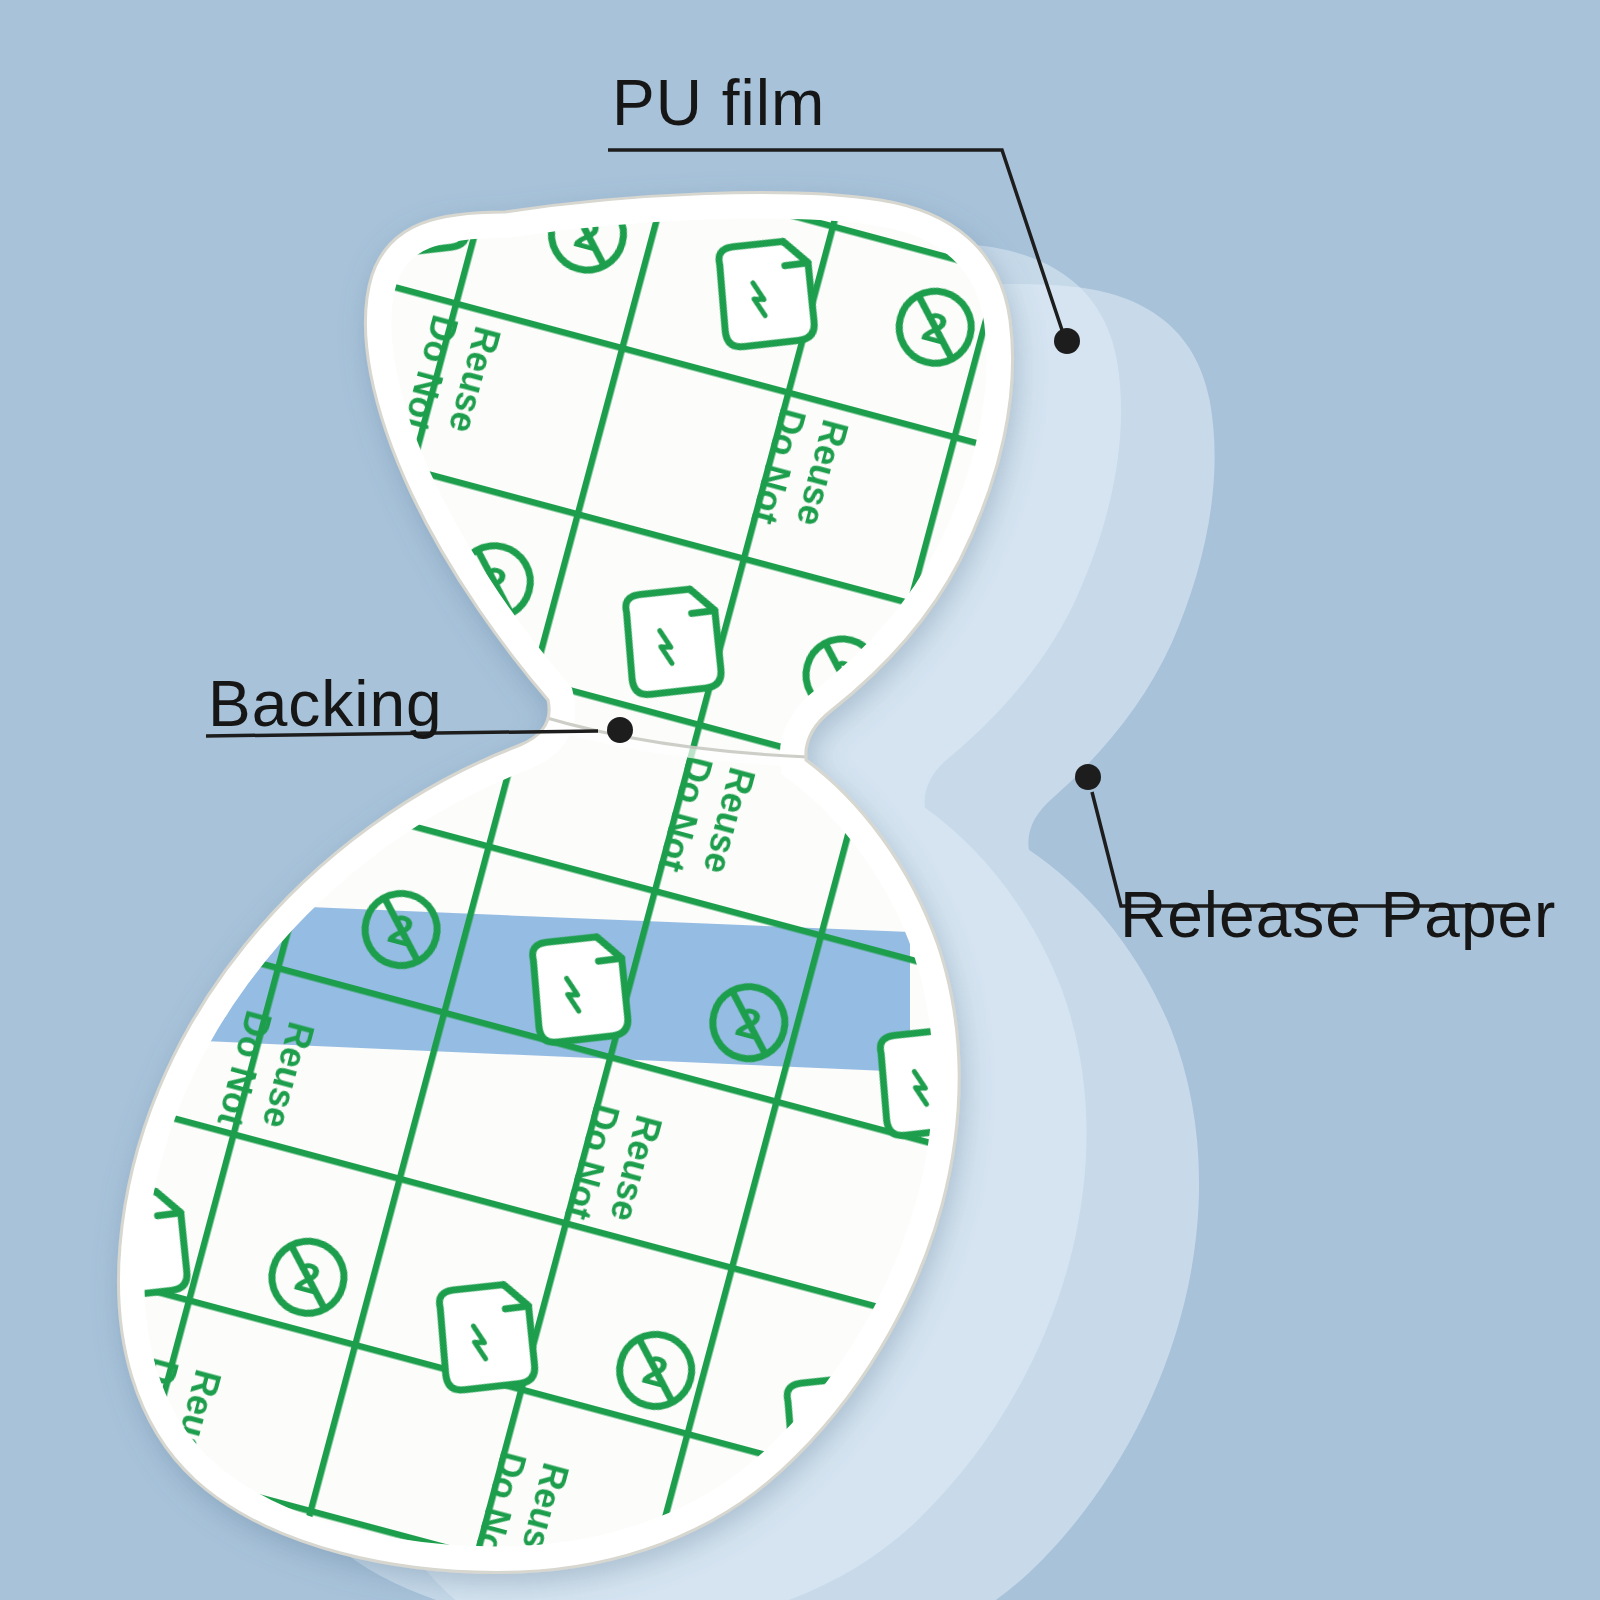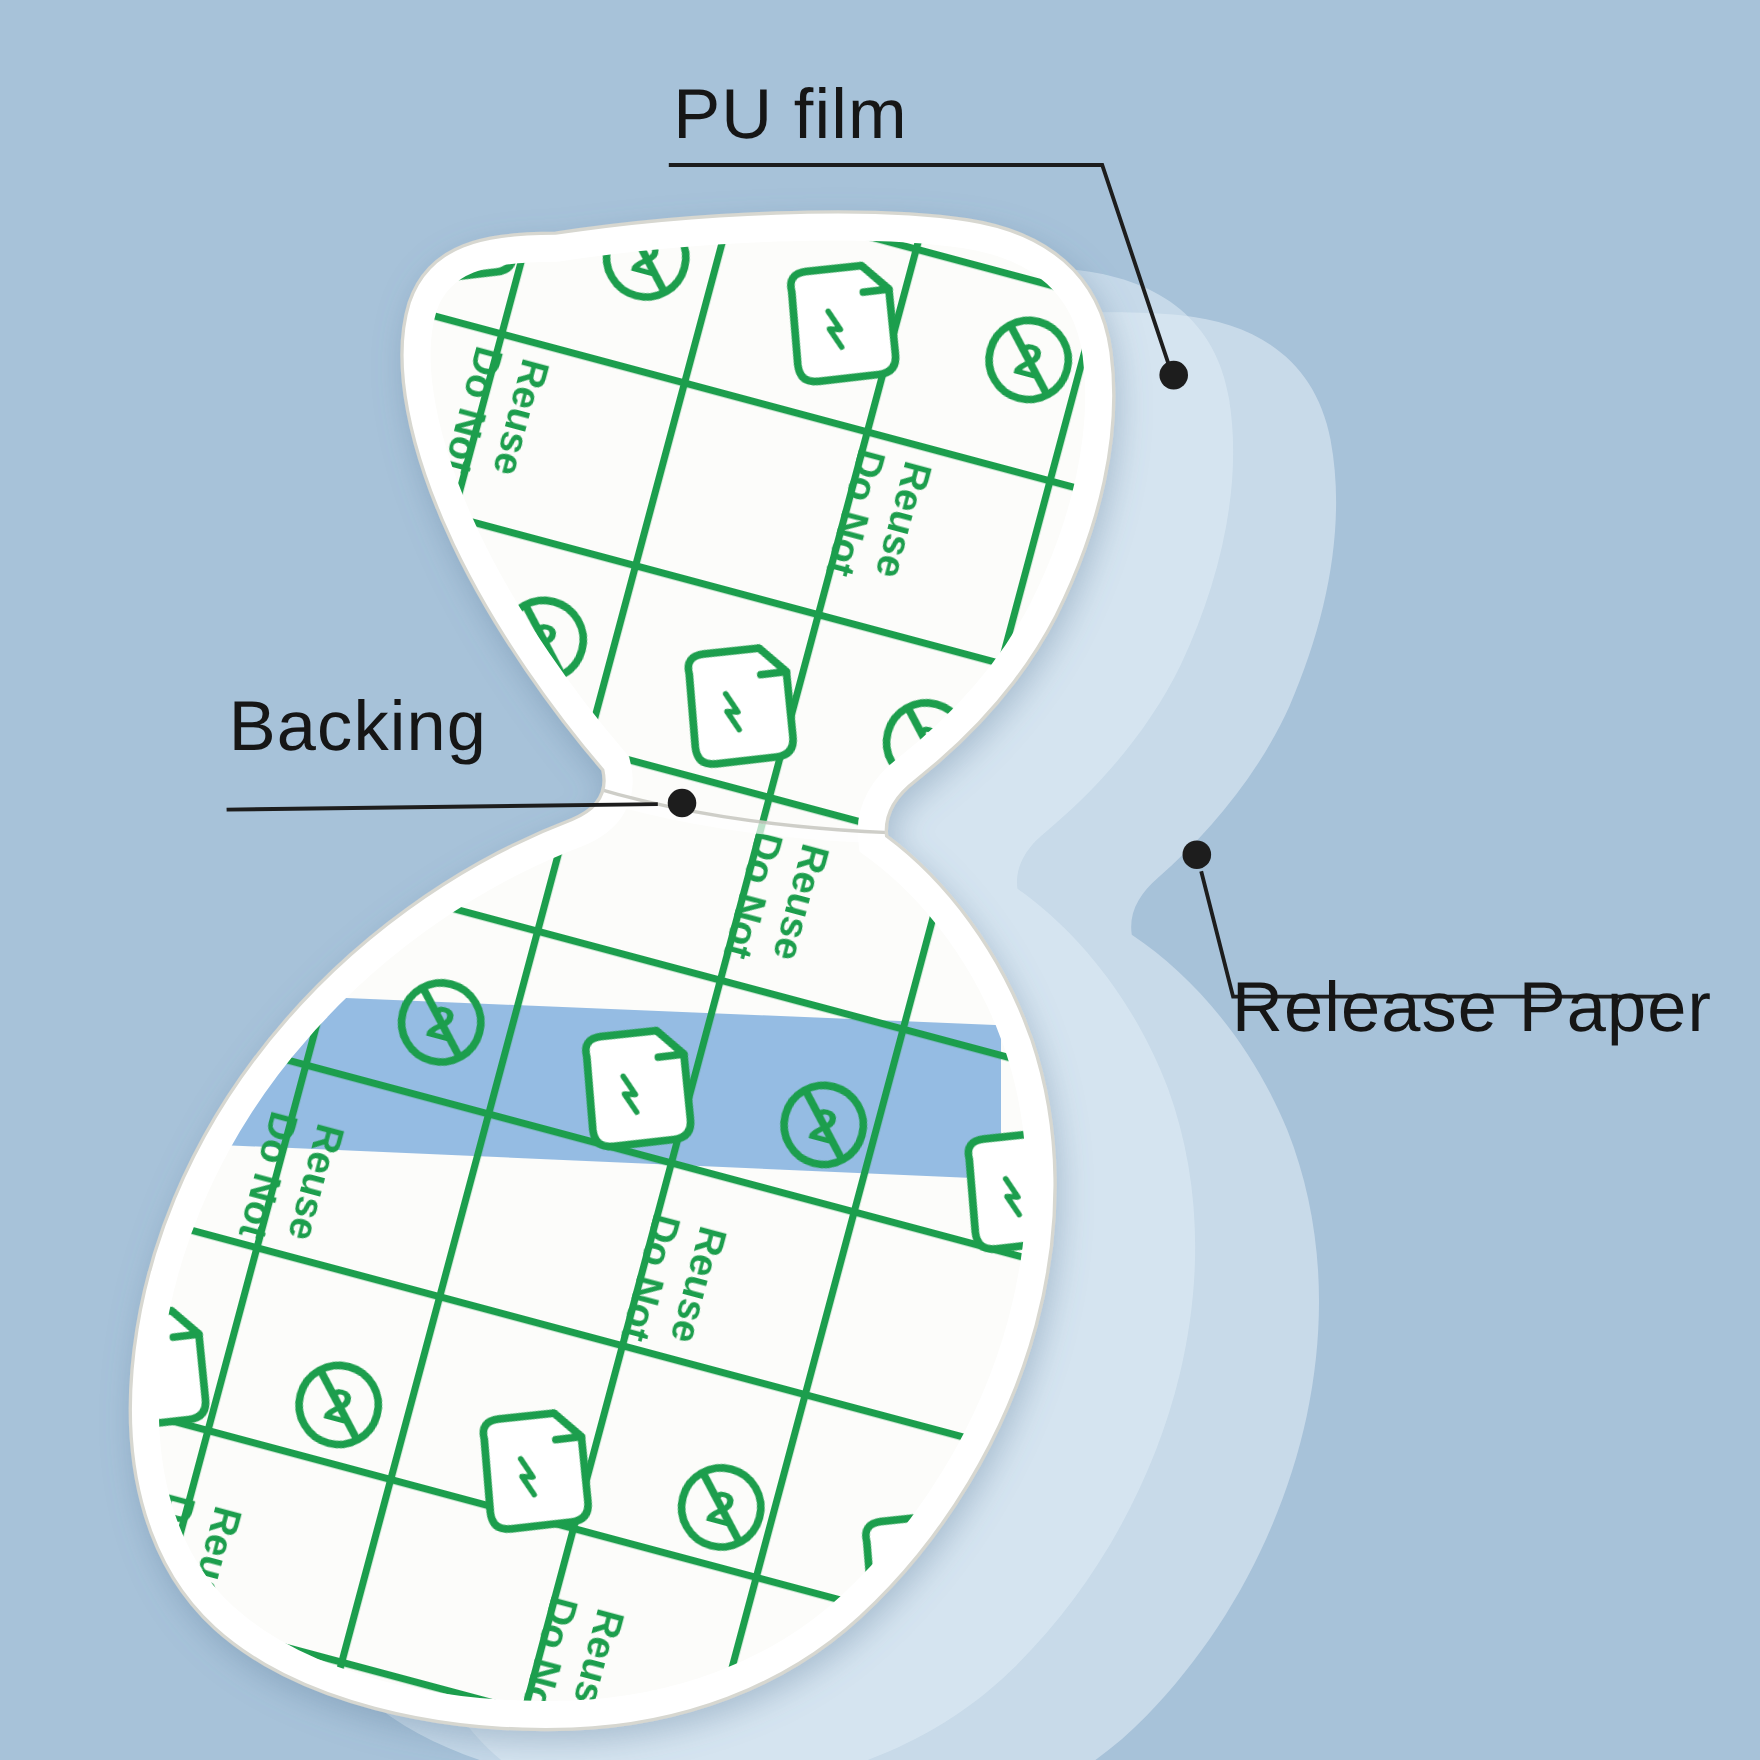--- a/index.html
+++ b/index.html
@@ -14,21 +14,21 @@
   .label{
     position:absolute;
     color:#161616;
     font-size:64px;
     font-weight:400;
     letter-spacing:1px;
     white-space:nowrap;
     font-family:"Liberation Sans",sans-serif;
   }
   .label-pu-film{left:612px;top:66px;}
-  .label-backing{left:208px;top:623px;}
+  .label-backing{left:208px;top:667px;}
   .label-release-paper{left:1120px;top:878px;}
 </style>
 </head>
 <body>
 
 <div class="stage">
 
   <svg width="1600" height="1600" viewBox="0 0 1600 1600">
     <defs>
       <path id="patchPath" d="

